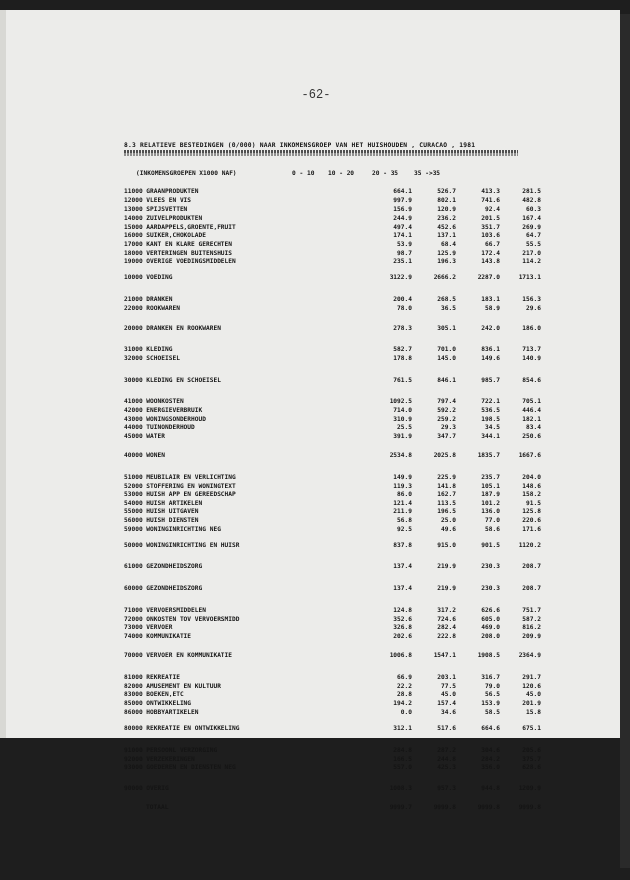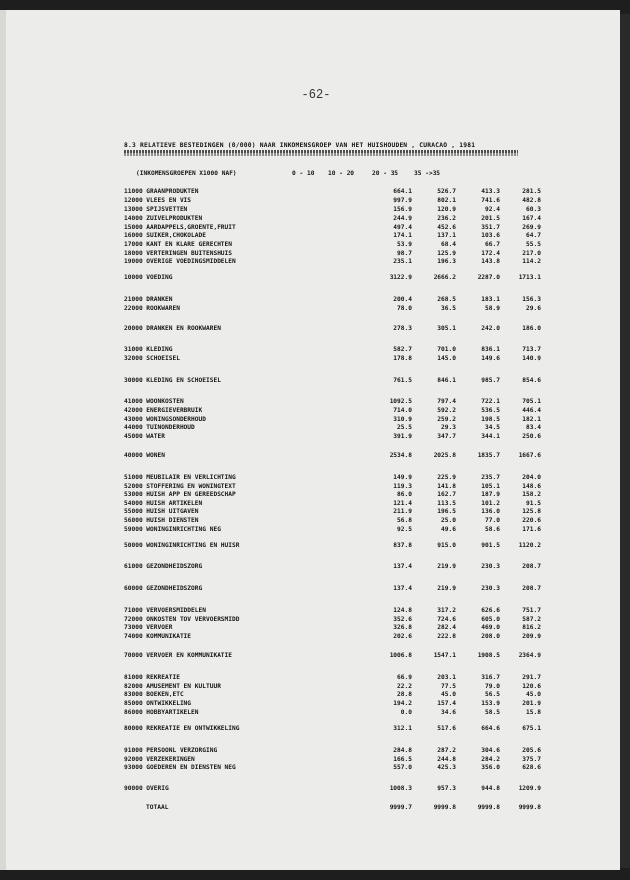--- a/index.html
+++ b/index.html
@@ -4,21 +4,21 @@
 <style>
   html, body { margin: 0; padding: 0; }
   body {
     width: 630px; height: 880px; overflow: hidden;
     background: #1e1e1e;
     position: relative;
     font-family: "DejaVu Sans Mono", monospace;
   }
   .page {
     position: absolute; left: 0; top: 10px;
-    width: 620px; height: 860px;
+    width: 620px; height: 728px;
     background: #ececea;
     border-left: 6px solid #d8d8d4;
     box-sizing: border-box;
   }
   .right-edge {
     position: absolute; right: 0; top: 14px; width: 10px; height: 854px;
     background: #2a2a2a;
   }
   .page-number {
     position: absolute; top: 78px; left: 0; width: 620px; text-align: center;

